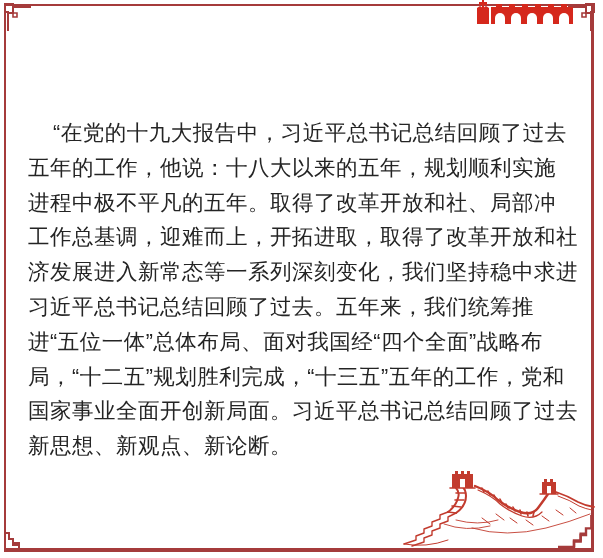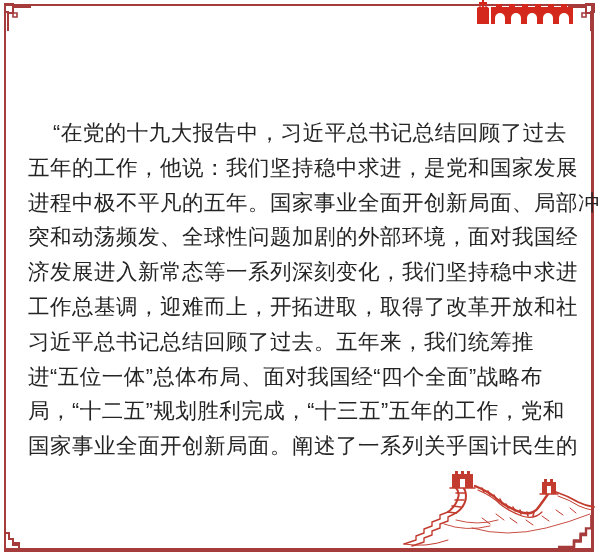--- a/index.html
+++ b/index.html
@@ -127,24 +127,24 @@
       <path d="M172 34 Q184 38 193 44 Q200 47 206 48" stroke-width="1"></path>
 
       <path d="M58 62 Q80 70 104 64 M70 58 Q92 64 112 58" stroke-width="0.9"></path>
       <path d="M96 56 L104 62 M110 52 L118 58 M124 56 L131 61 M140 58 L147 63 M156 54 L163 59 M170 48 L177 53 M184 46 L190 51" stroke-width="1"></path>
       <path d="M86 66 Q120 76 160 66 Q184 60 204 52" stroke-width="0.9"></path>
     </svg>
   </div>
 
   <div class="textblock">
     <div class="line indent">“在党的十九大报告中，习近平总书记总结回顾了过去</div>
-    <div class="line">五年的工作，他说：我们坚持稳中求进，是党和国家发展</div>
-    <div class="line">进程中极不平凡的五年。国家事业全面开创新局面、局部冲</div>
-    <div class="line">突和动荡频发、全球性问题加剧的外部环境，面对我国经</div>
+    <div class="line">五年的工作，他说：十八大以来的五年，规划顺利实施</div>
+    <div class="line">进程中极不平凡的五年。取得了改革开放和社、局部冲</div>
+    <div class="line">工作总基调，迎难而上，开拓进取，取得了改革开放和社</div>
     <div class="line">济发展进入新常态等一系列深刻变化，我们坚持稳中求进</div>
-    <div class="line">工作总基调，迎难而上，开拓进取，取得了改革开放和社</div>
     <div class="line">习近平总书记总结回顾了过去。五年来，我们统筹推</div>
     <div class="line">进“五位一体”总体布局、面对我国经“四个全面”战略布</div>
     <div class="line">局，“十二五”规划胜利完成，“十三五”五年的工作，党和</div>
-    <div class="line">国家事业全面开创新局面。阐述了一系列关乎国计民生的</div>
+    <div class="line">国家事业全面开创新局面。习近平总书记总结回顾了过去</div>
+    <div class="line">新思想、新观点、新论断。</div>
   </div>
 
 </div>
 
 </body></html>

